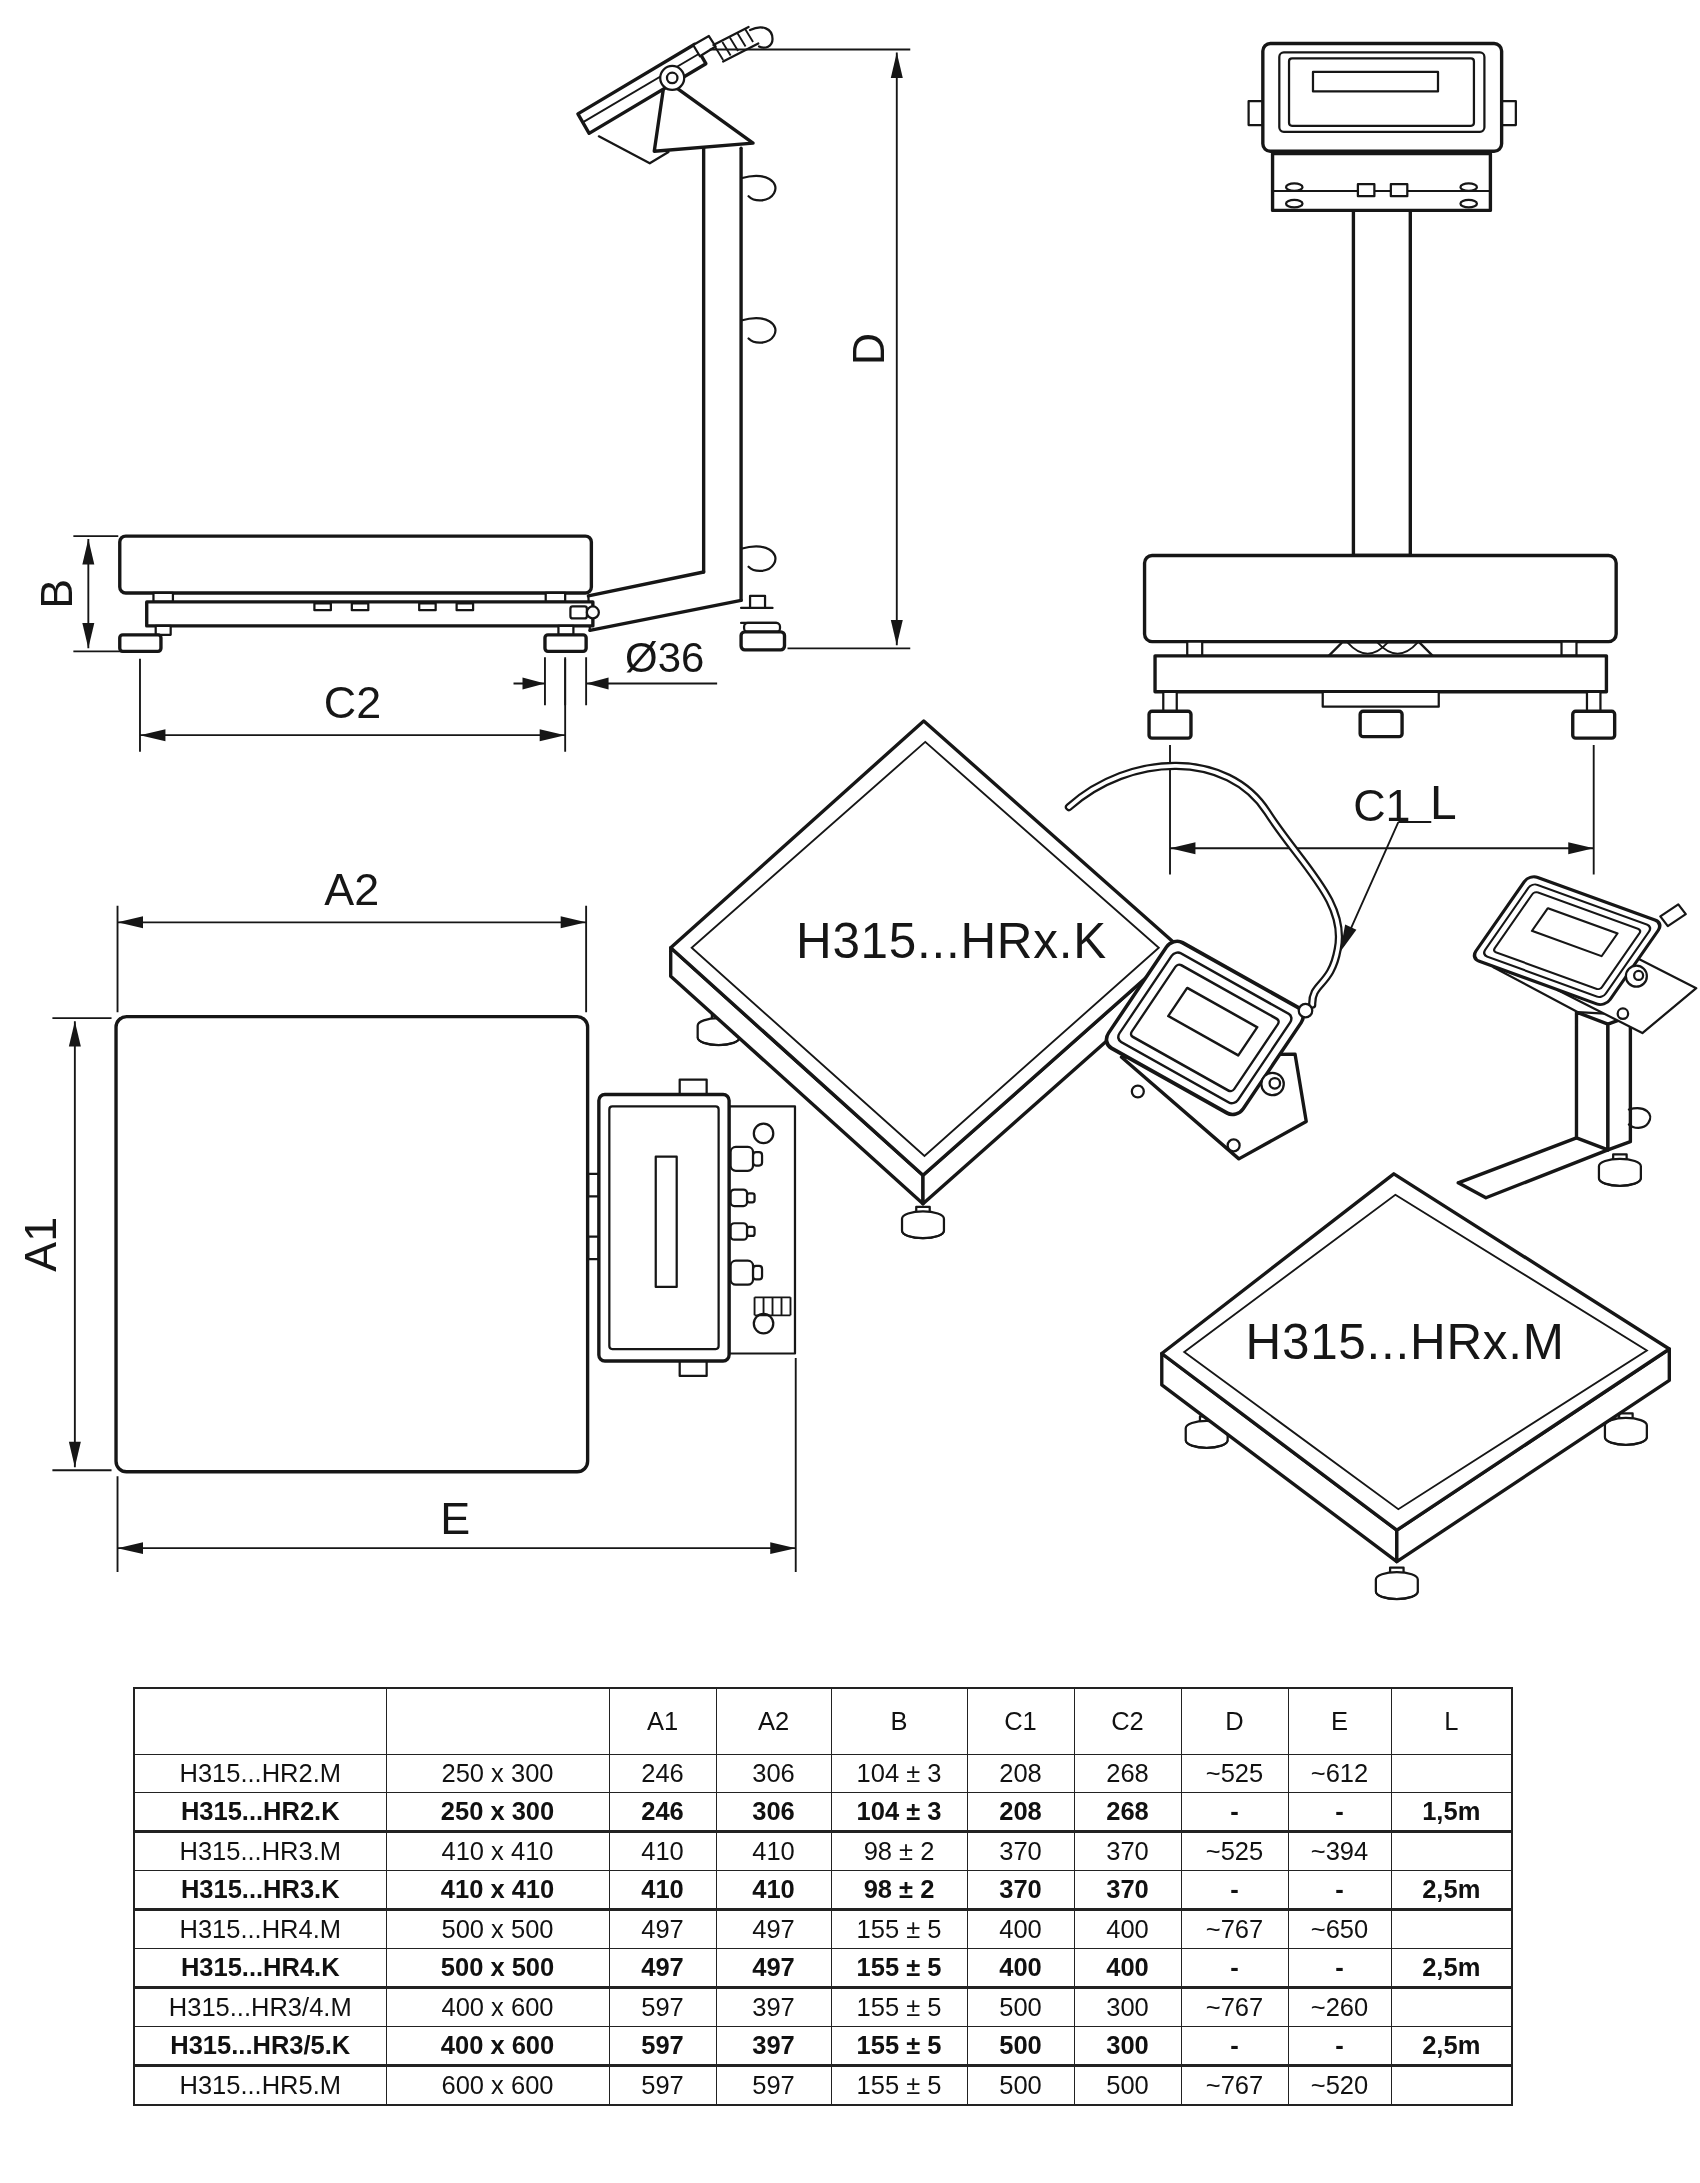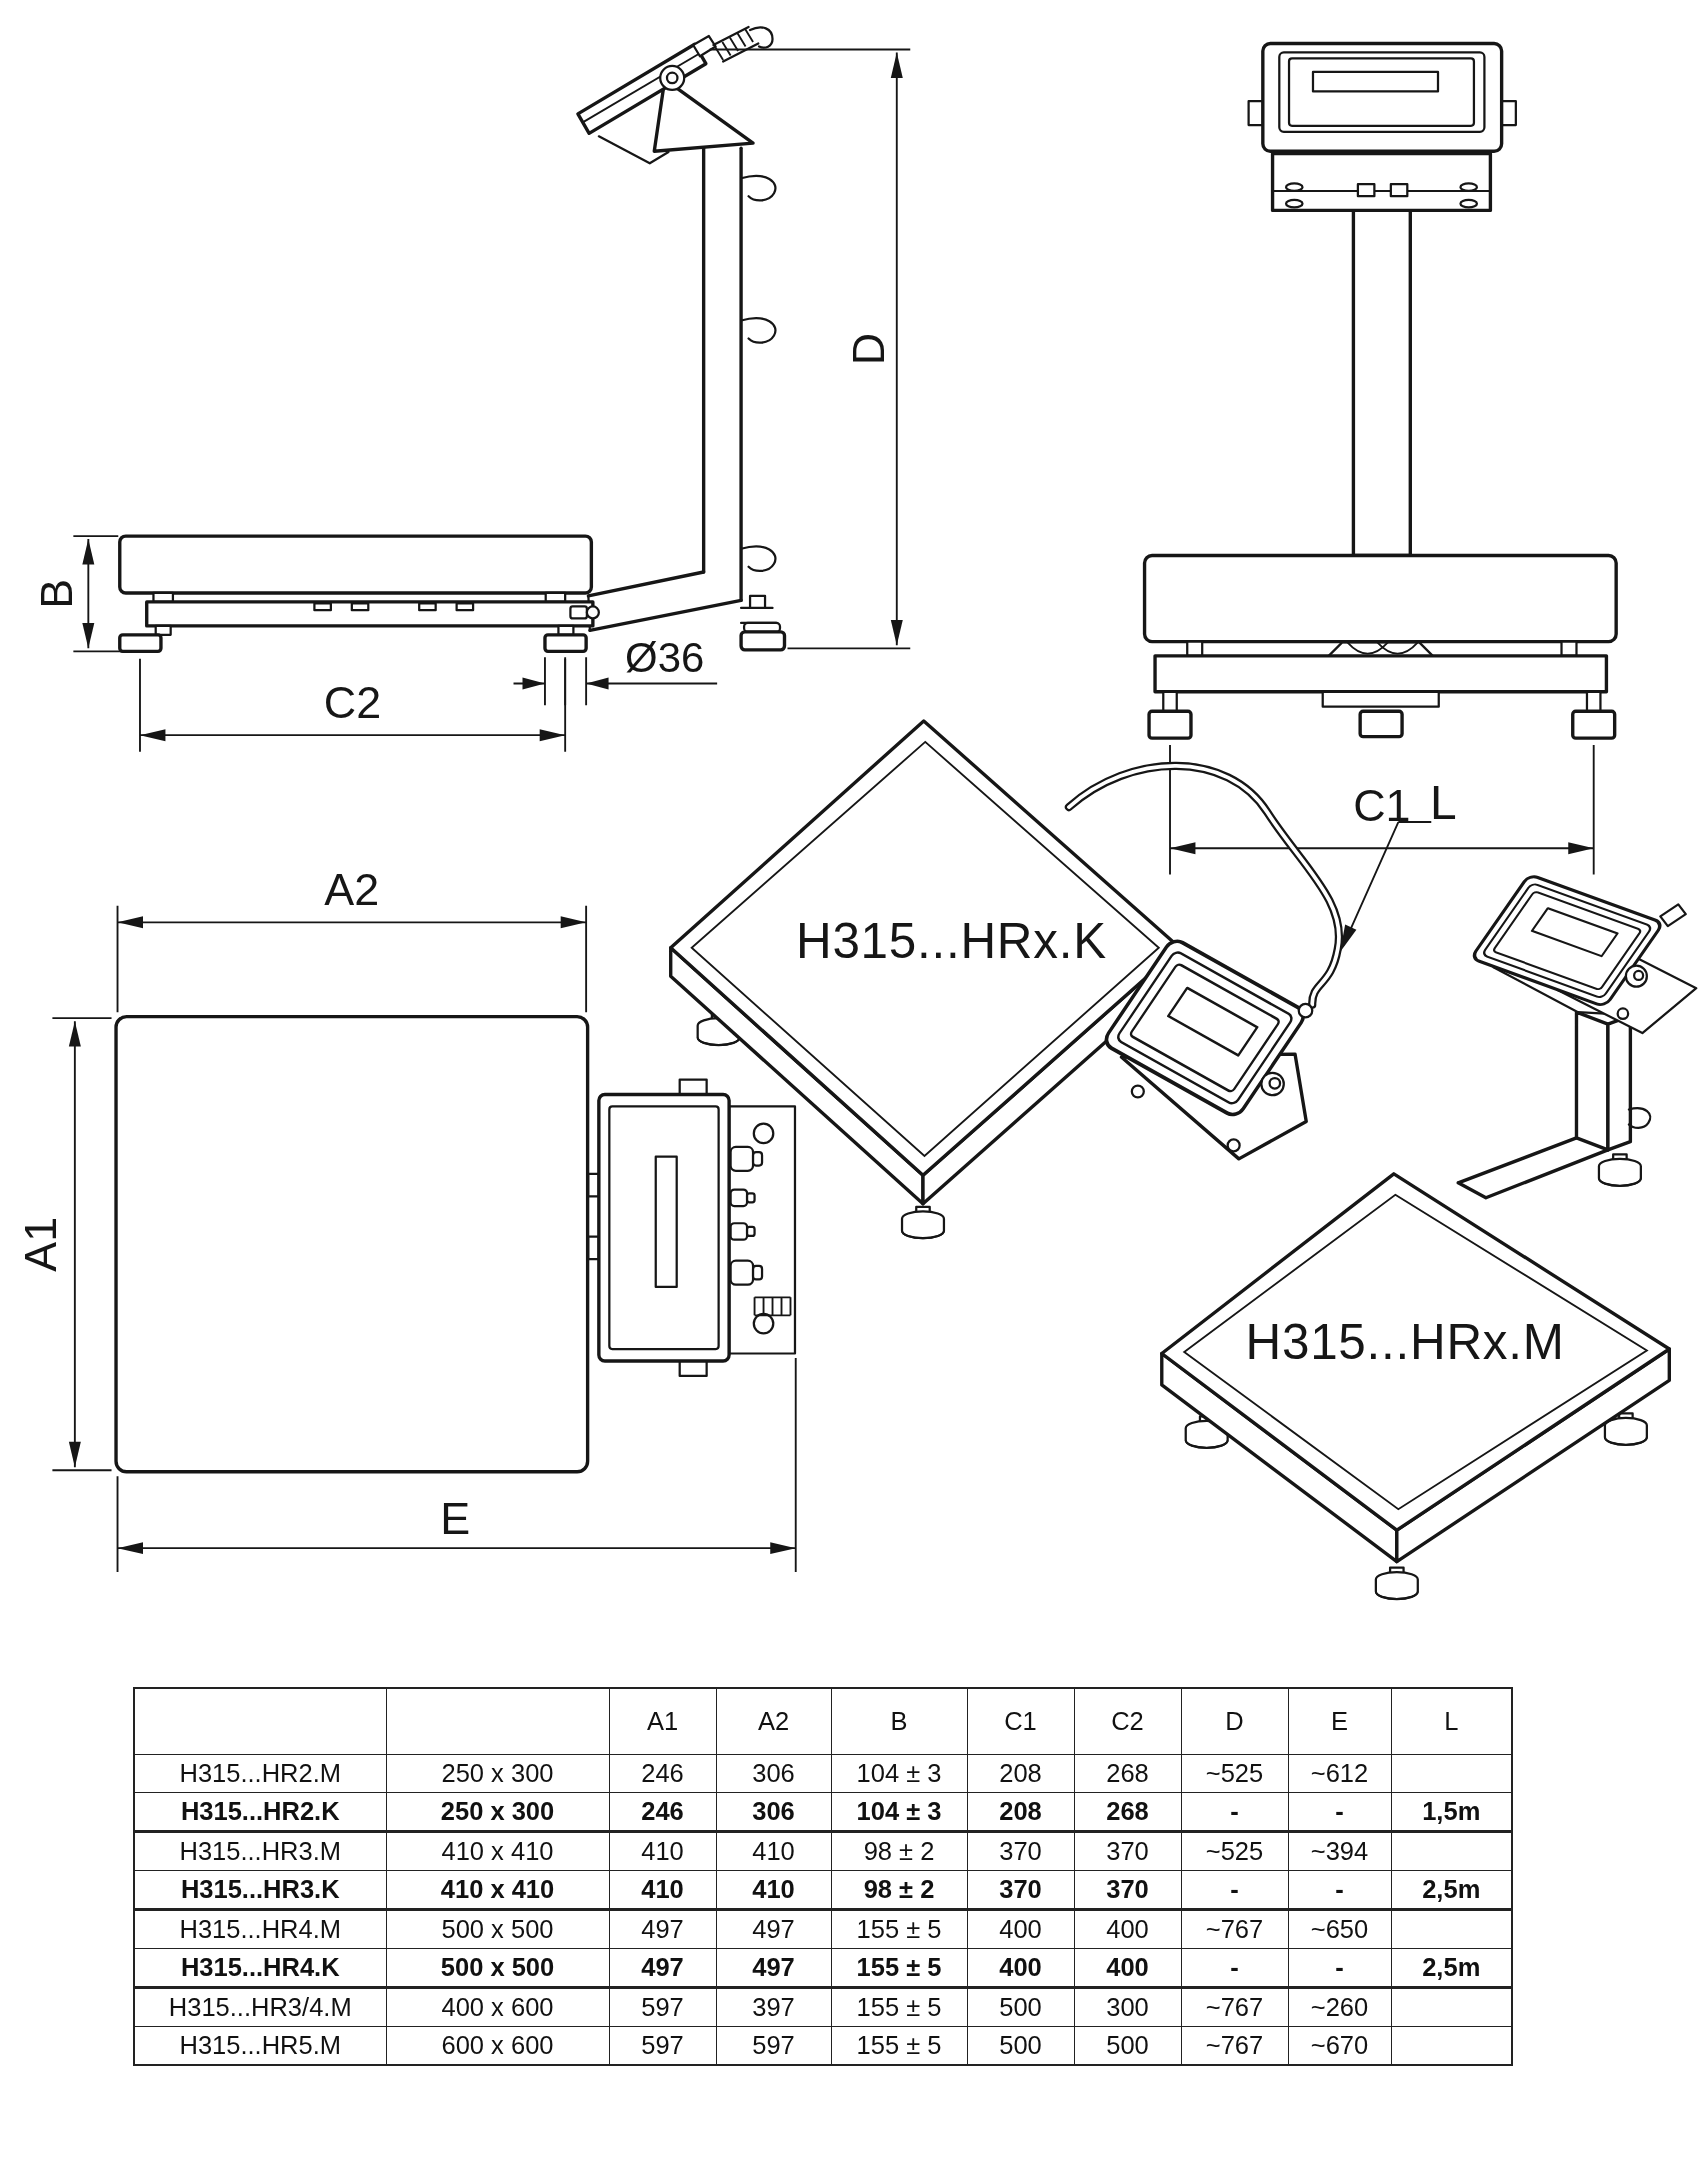--- a/index.html
+++ b/index.html
@@ -397,29 +397,41 @@
           <td>400 x 600</td>
           <td>597</td>
           <td>397</td>
           <td>155 ± 5</td>
           <td>500</td>
           <td>300</td>
           <td>~767</td>
           <td>~260</td>
           <td></td>
     </tr>
+    <tr class="gsep">
+      <td>H315...HR3/5.K</td>
+          <td>400 x 600</td>
+          <td>597</td>
+          <td>397</td>
+          <td>155 ± 5</td>
+          <td>500</td>
+          <td>300</td>
+          <td>-</td>
+          <td>-</td>
+          <td>2,5m</td>
+    </tr>
     <tr>
       <td>H315...HR5.M</td>
           <td>600 x 600</td>
           <td>597</td>
           <td>597</td>
           <td>155 ± 5</td>
           <td>500</td>
           <td>500</td>
           <td>~767</td>
-          <td>~670</td>
+          <td>~520</td>
           <td></td>
     </tr>
   </tbody>
 </table>
 
 </div>
 
 
 </body></html>

